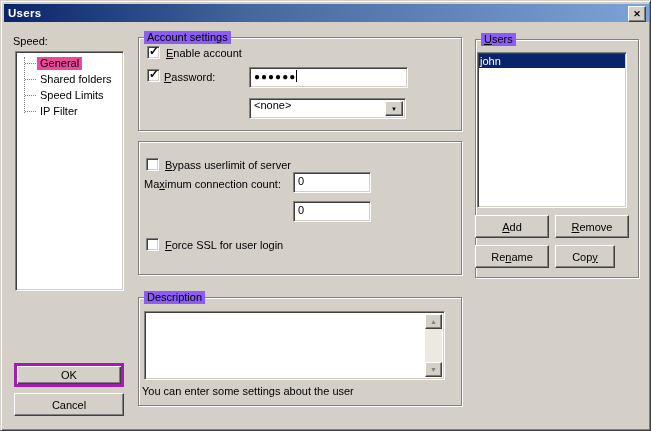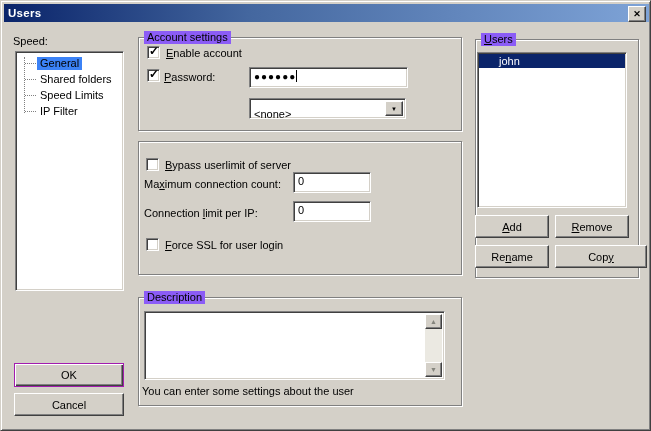--- a/index.html
+++ b/index.html
@@ -33,21 +33,21 @@
     box-shadow: inset 1px 1px 0 #404040, inset -1px -1px 0 #d4d0c8;
   }
   .btn {
     position:absolute; background:#d4d0c8; box-sizing:border-box;
     border:1px solid; border-color:#fff #404040 #404040 #fff;
     box-shadow: inset -1px -1px 0 #808080;
     display:flex; align-items:center; justify-content:center;
     font-family:inherit; font-size:11px; cursor:default;
   }
   .btn-default {
-    border:1px solid #a21caf;
+    border:3px solid #a21caf;
     box-shadow: inset 1px 1px 0 #fff, inset -1px -1px 0 #404040, inset -2px -2px 0 #808080;
   }
   .groupbox {
     position:absolute; box-sizing:border-box;
     border:1px solid #808080;
     box-shadow: inset 1px 1px 0 #fff, 1px 1px 0 #fff;
   }
   .group-title { position:absolute; background:#8b5cf6; padding:0 3px; height:13px; line-height:13px; white-space:nowrap; }
 
   
@@ -59,40 +59,40 @@
   .checkmark { display:none; position:absolute; left:1px; top:-3px; font-size:12px; font-weight:bold; color:#000; }
   .checkbox.checked .checkmark { display:block; }
 
   
   .field { position:absolute; box-sizing:border-box; padding:2px 0 0 4px; overflow:hidden; }
   .pw-dots { letter-spacing:1px; font-size:10px; font-weight:bold; }
   .caret { display:inline-block; width:1px; height:12px; background:#000; vertical-align:-2px; }
 
   
   .combo { position:absolute; box-sizing:border-box; }
-  .combo-value { position:absolute; left:4px; top:9px; }
+  .combo-value { position:absolute; left:4px; top:0; }
   .combo-btn {
     position:absolute; right:2px; top:2px; bottom:2px; width:16px;
     background:#d4d0c8; border:1px solid; border-color:#fff #404040 #404040 #fff;
     box-shadow: inset -1px -1px 0 #808080;
     display:flex; align-items:center; justify-content:center; font-size:6px;
   }
 
   
   .tree { position:absolute; box-sizing:border-box; padding-top:3px; }
   .tree-inner { position:relative; height:100%; }
   .tree-inner::before { content:""; position:absolute; left:8px; top:2px; height:56px; border-left:1px dotted #808080; }
   .tree-item { position:relative; height:16px; display:flex; align-items:center; padding-left:21px; }
   .tree-item::before { content:""; position:absolute; left:9px; top:8px; width:11px; border-top:1px dotted #808080; }
   .tree-label { padding:0 3px; height:13px; line-height:13px; }
-  .tree-label.selected { background:#3b82f6; }
+  .tree-label.selected { background:#ec4899; }
 
   
   .listbox { position:absolute; box-sizing:border-box; padding:1px; }
-  .user-item { height:14px; line-height:14px; padding-left:20px; }
+  .user-item { height:14px; line-height:14px; padding-left:1px; }
   .user-item.selected { background:#0a246a; color:#fff; }
 
   
   .textarea { position:absolute; box-sizing:border-box; }
   .textarea-text { position:absolute; left:3px; top:2px; right:22px; }
   .scrollbar { position:absolute; right:2px; top:2px; bottom:2px; width:17px; background:#ebe9e2; }
   .scroll-btn {
     position:absolute; left:0; width:17px; height:15px; box-sizing:border-box;
     background:#d4d0c8; border:1px solid; border-color:#fff #404040 #404040 #fff;
     box-shadow: inset -1px -1px 0 #808080;
@@ -159,21 +159,20 @@
   <div class="checkbox" style="left:145px; top:157px;">
     
   </div>
   <div class="lbl" style="left:164px; top:158px;"><u>B</u>ypass userlimit of server</div>
 
   <div class="lbl" style="left:143px; top:177px;">Ma<u>x</u>imum connection count:</div>
   <div class="field sunken" style="left:292px; top:171px; width:78px; height:21px;">
     <span>0</span>
   </div>
 
-  <div class="lbl" style="left:143px; top:206px;">Connection <u>l</u>imit per IP:</div>
   <div class="field sunken" style="left:292px; top:200px; width:78px; height:21px;">
     <span>0</span>
   </div>
 
   <div class="checkbox" style="left:145px; top:237px;">
     
   </div>
   <div class="lbl" style="left:164px; top:238px;"><u>F</u>orce SSL for user login</div>
 
   <div class="groupbox" style="left:137px; top:296px; width:324px; height:109px;"></div>
@@ -190,15 +189,15 @@
   <div class="groupbox" style="left:474px; top:38px; width:164px; height:239px;"></div>
   <div class="group-title" style="left:480px; top:32px;"><u>U</u>sers</div>
   <div class="listbox sunken" style="left:476px; top:51px; width:150px; height:156px;">
     <div class="user-item selected">
       <span>john</span>
     </div>
   </div>
   <button class="btn" style="left:474px; top:214px; width:74px; height:23px;"><u>A</u>dd</button>
   <button class="btn" style="left:554px; top:214px; width:74px; height:23px;"><u>R</u>emove</button>
   <button class="btn" style="left:474px; top:244px; width:74px; height:23px;">Re<u>n</u>ame</button>
-  <button class="btn" style="left:554px; top:244px; width:92px; height:23px;">Cop<u>y</u></button>
+  <button class="btn" style="left:554px; top:244px; width:60px; height:23px;">Cop<u>y</u></button>
 
 </div>
 
 </body></html>

